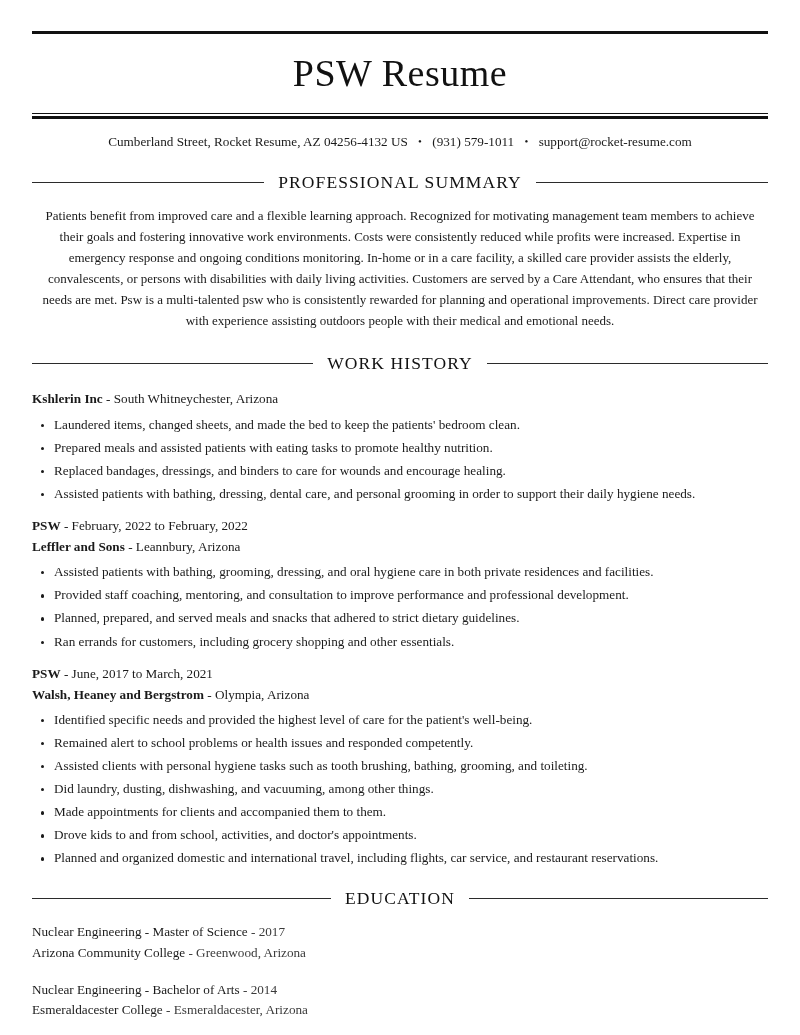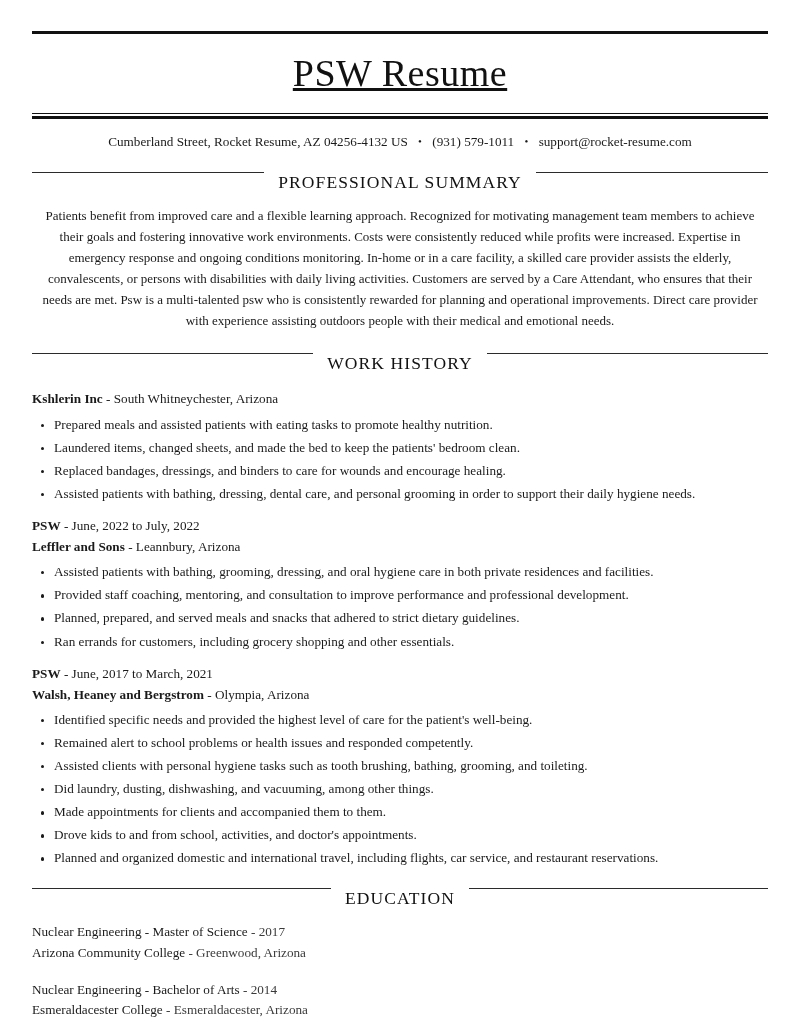--- a/index.html
+++ b/index.html
@@ -30,21 +30,20 @@
     background: #111111;
   }
   .doc-title {
     text-align: center;
     font-size: 38px;
     font-weight: 400;
     letter-spacing: 0.5px;
     line-height: 1;
     margin: 20px 0 0 0;
     color: #111111;
-    text-decoration: underline;
   }
   .rule-double {
     margin-top: 21px;
   }
   .rule-double .thin {
     height: 1px;
     background: #111111;
   }
   .rule-double .thick {
     height: 3px;
@@ -62,20 +61,21 @@
   .contact .sep {
     display: inline-block;
     padding: 0 7px;
     font-size: 11px;
     vertical-align: 1px;
   }
 
   
   .section-head {
     display: flex;
+    align-items: center;
     gap: 14px;
     margin-top: 22px;
   }
   .section-head .line {
     flex: 1 1 auto;
     height: 1px;
     background: #2b2b2b;
   }
   .section-head .label {
     flex: 0 0 auto;
@@ -172,30 +172,30 @@
     <span class="line left"></span>
     <span class="label">Work History</span>
     <span class="line right"></span>
   </div>
 
   <div class="job">
     <div class="job-line">
       <b>Kshlerin Inc</b><span> - </span><span>South Whitneychester, Arizona</span>
     </div>
     <ul class="bullets">
+      <li>Laundered items, changed sheets, and made the bed to keep the patients' bedroom clean.</li>
       <li>Prepared meals and assisted patients with eating tasks to promote healthy nutrition.</li>
-      <li>Laundered items, changed sheets, and made the bed to keep the patients' bedroom clean.</li>
       <li>Replaced bandages, dressings, and binders to care for wounds and encourage healing.</li>
       <li>Assisted patients with bathing, dressing, dental care, and personal grooming in order to support their daily hygiene needs.</li>
     </ul>
   </div>
 
   <div class="job">
     <div class="job-line">
-      <b>PSW</b><span> - </span><span>June, 2022 to July, 2022</span>
+      <b>PSW</b><span> - </span><span>February, 2022 to February, 2022</span>
     </div>
     <div class="job-line">
       <b>Leffler and Sons</b><span> - </span><span>Leannbury, Arizona</span>
     </div>
     <ul class="bullets">
       <li>Assisted patients with bathing, grooming, dressing, and oral hygiene care in both private residences and facilities.</li>
       <li>Provided staff coaching, mentoring, and consultation to improve performance and professional development.</li>
       <li>Planned, prepared, and served meals and snacks that adhered to strict dietary guidelines.</li>
       <li>Ran errands for customers, including grocery shopping and other essentials.</li>
     </ul>

